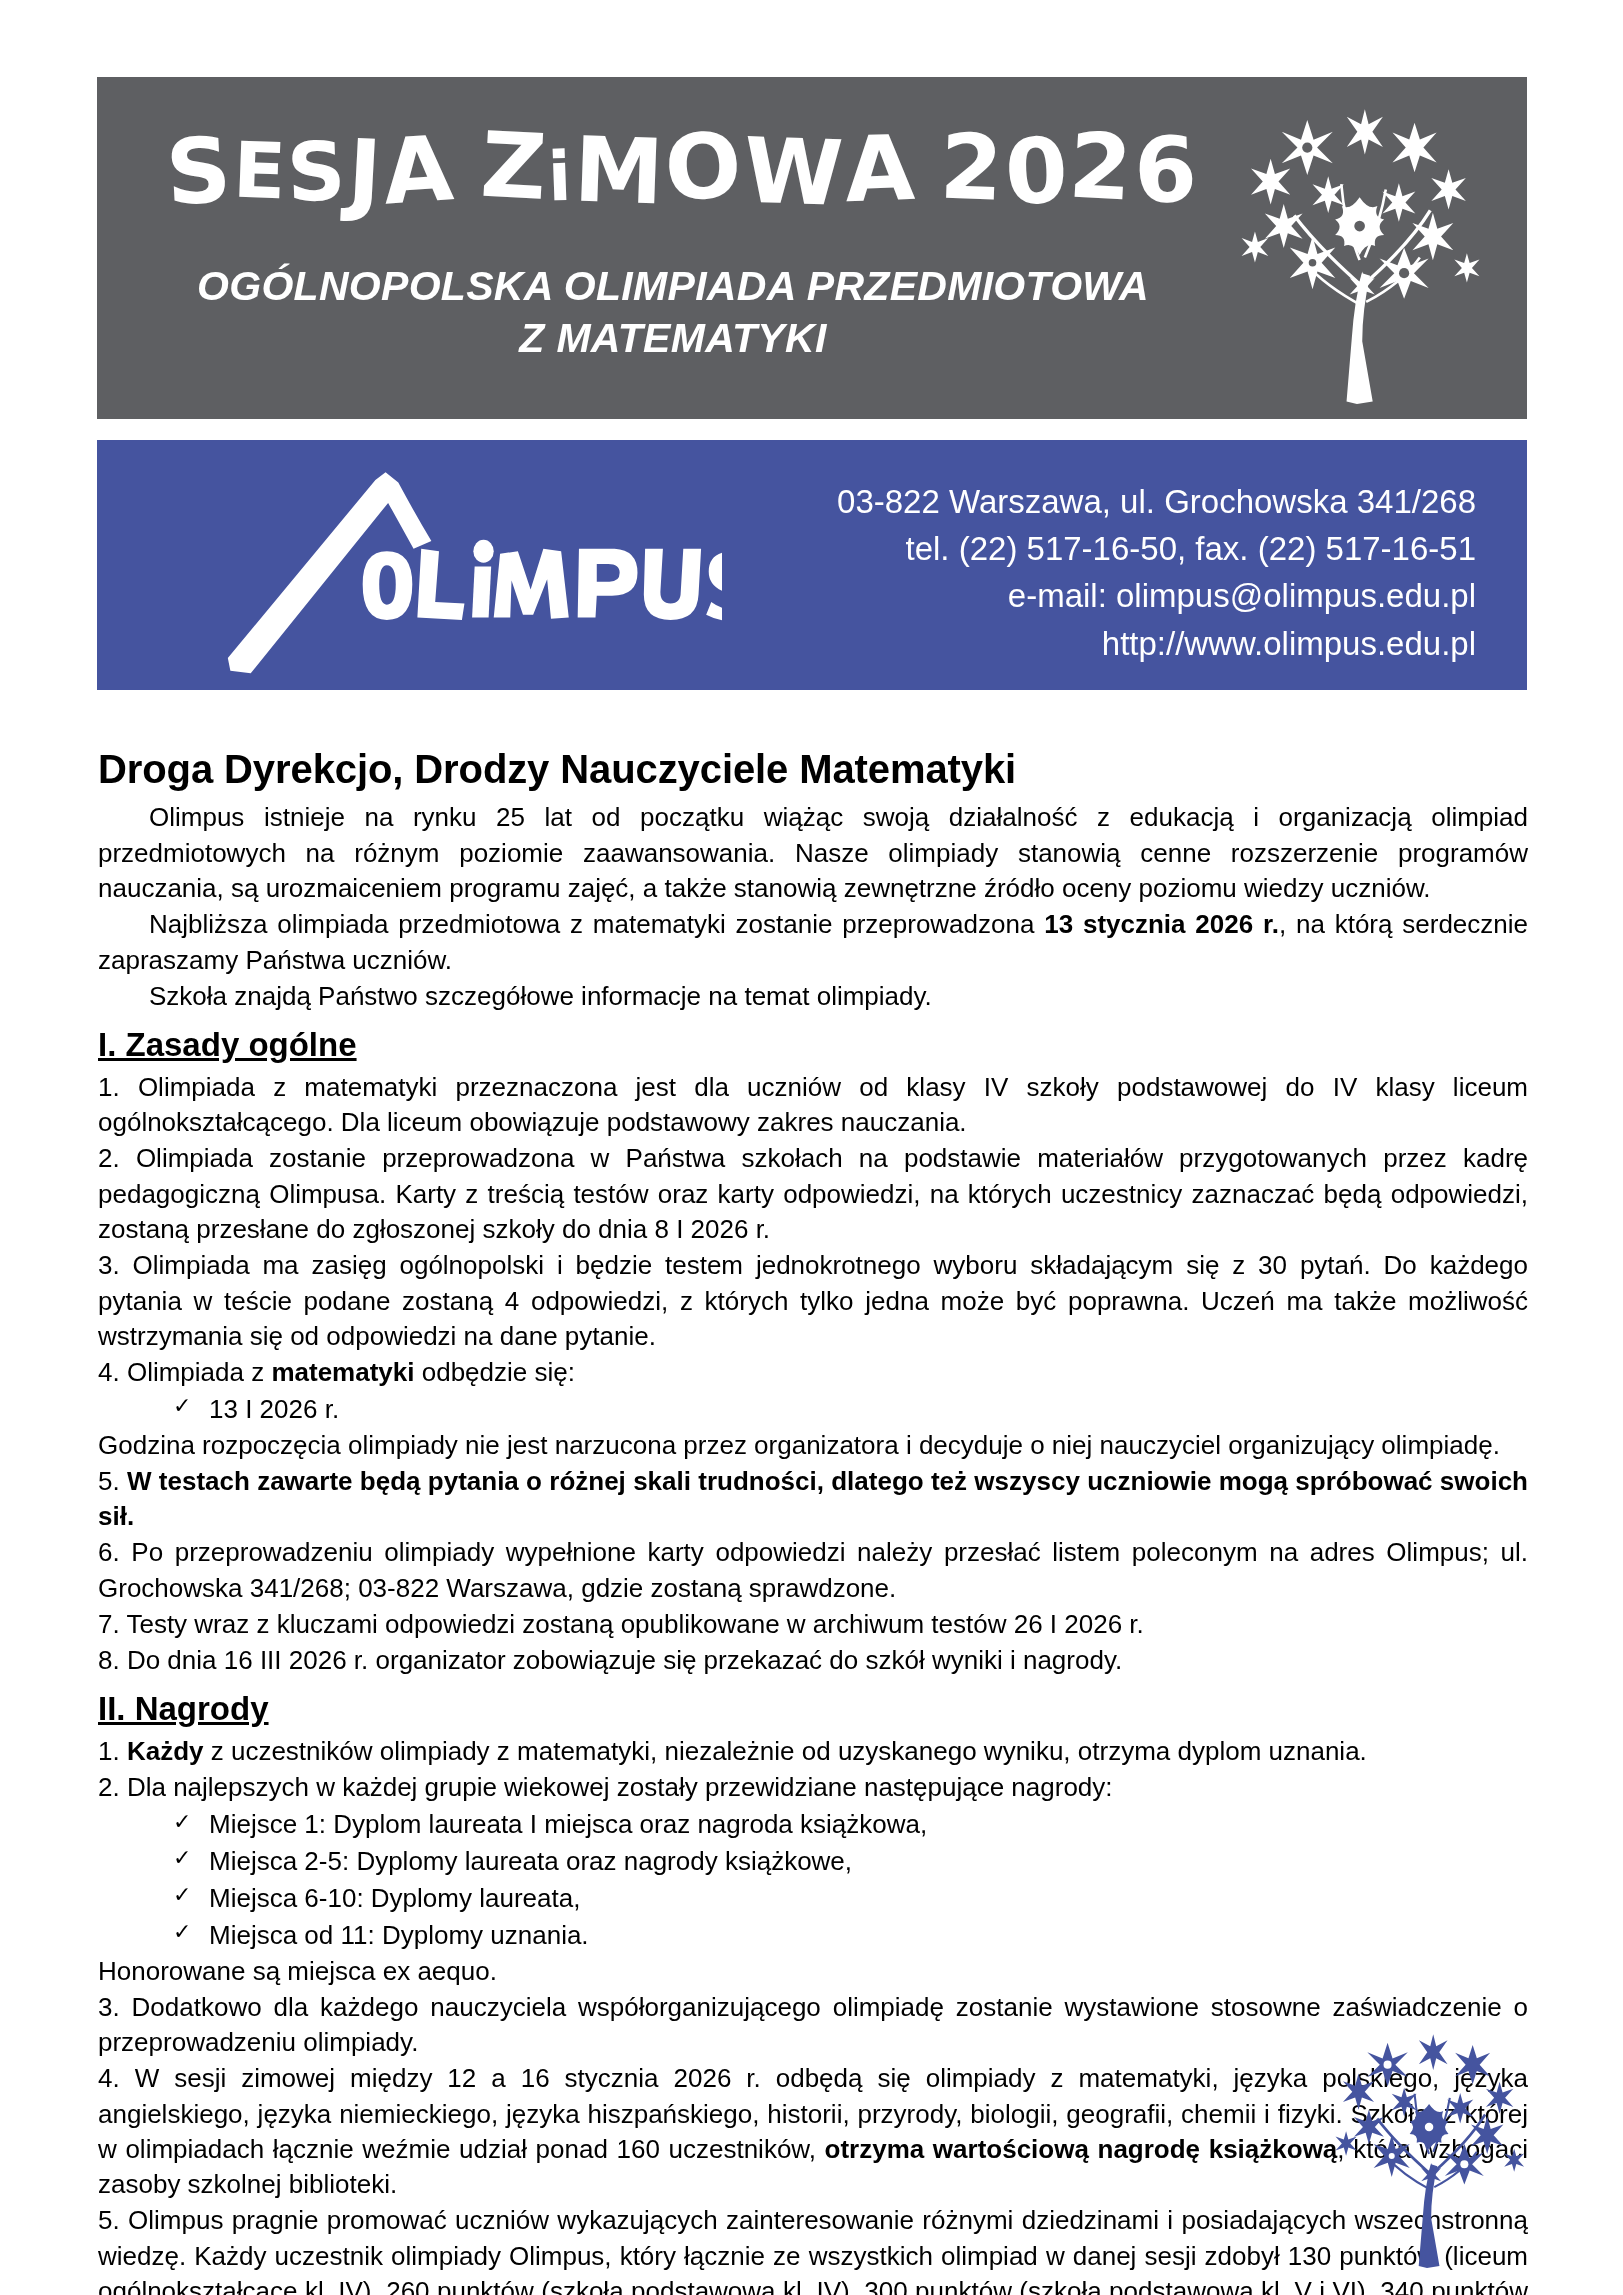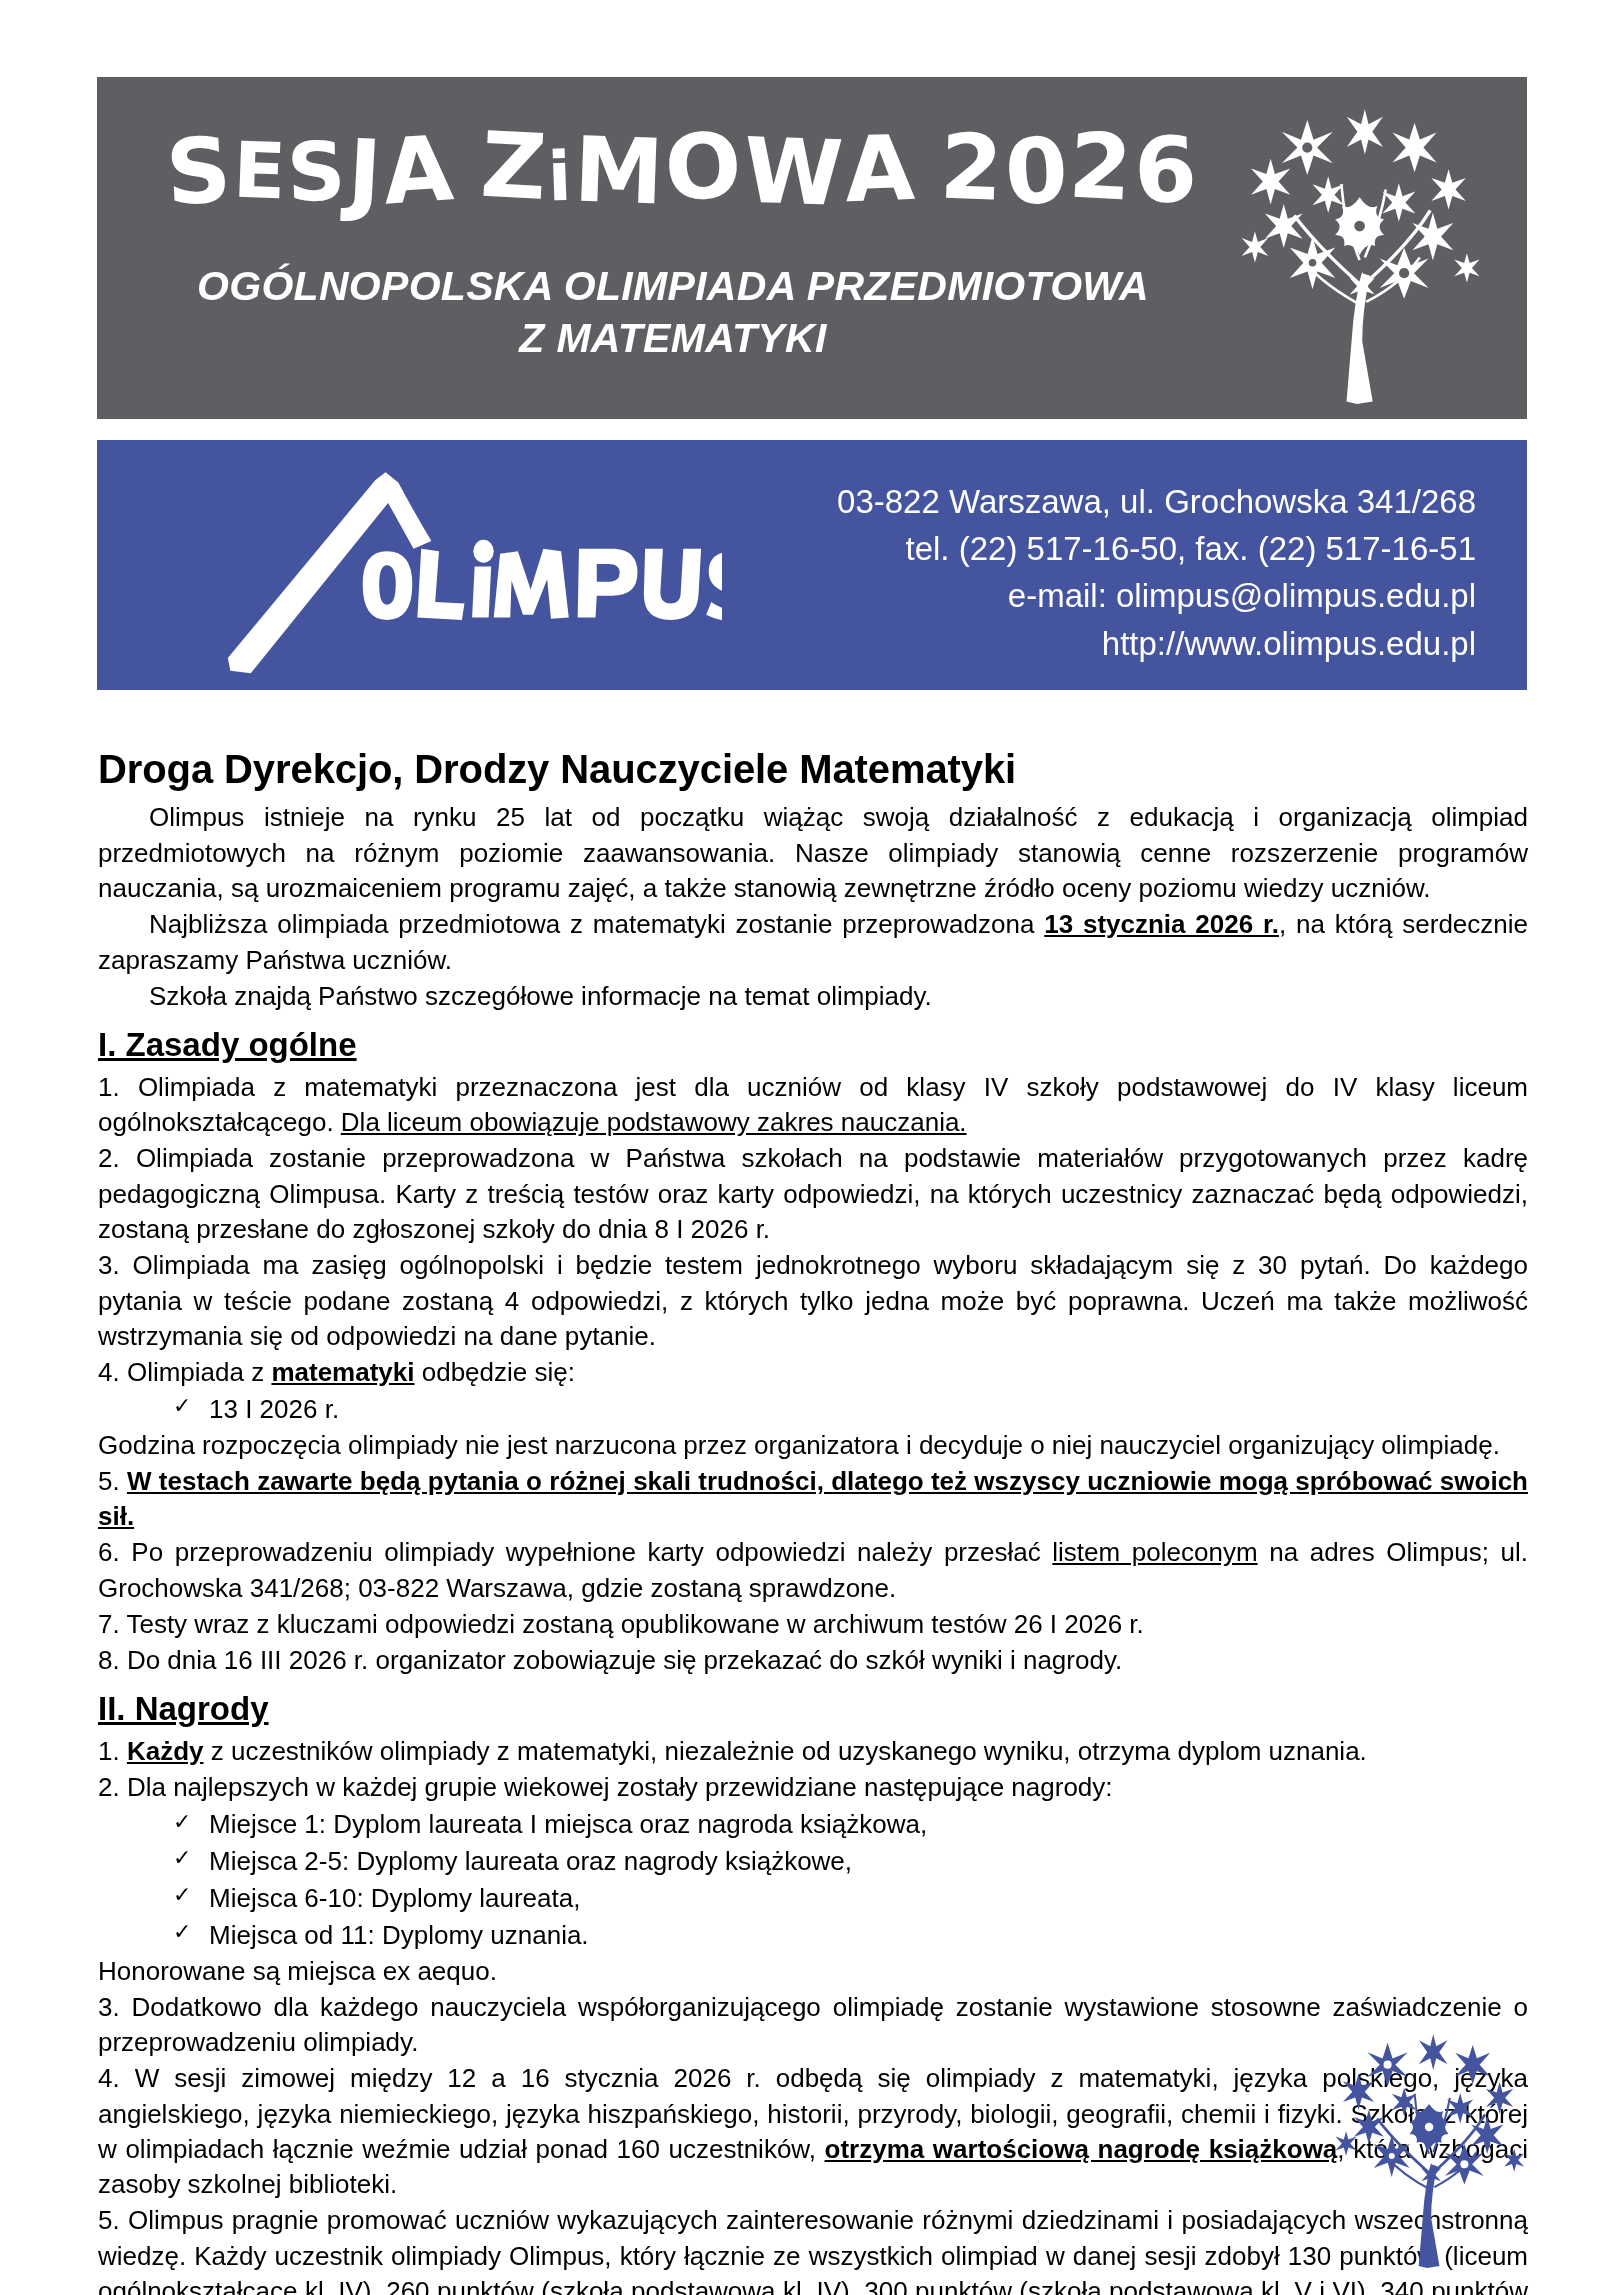--- a/index.html
+++ b/index.html
@@ -133,22 +133,22 @@
   h2.section {
     font-size: 33px;
     font-weight: bold;
     text-decoration: underline;
     margin-top: 8.5px;
     margin-bottom: 2.6px;
     display: inline-block;
   }
   .section-wrap { display: block; }
 
-  .u { text-decoration: underline; }
-  .b { font-weight: bold; text-decoration: underline; }
+  .u { }
+  .b { font-weight: bold; }
 
   ul.checks {
     list-style: none;
     margin: 0 0 0 0;
     padding: 0;
   }
   ul.checks li {
     position: relative;
     padding-left: 111px;
     line-height: 1.42;

